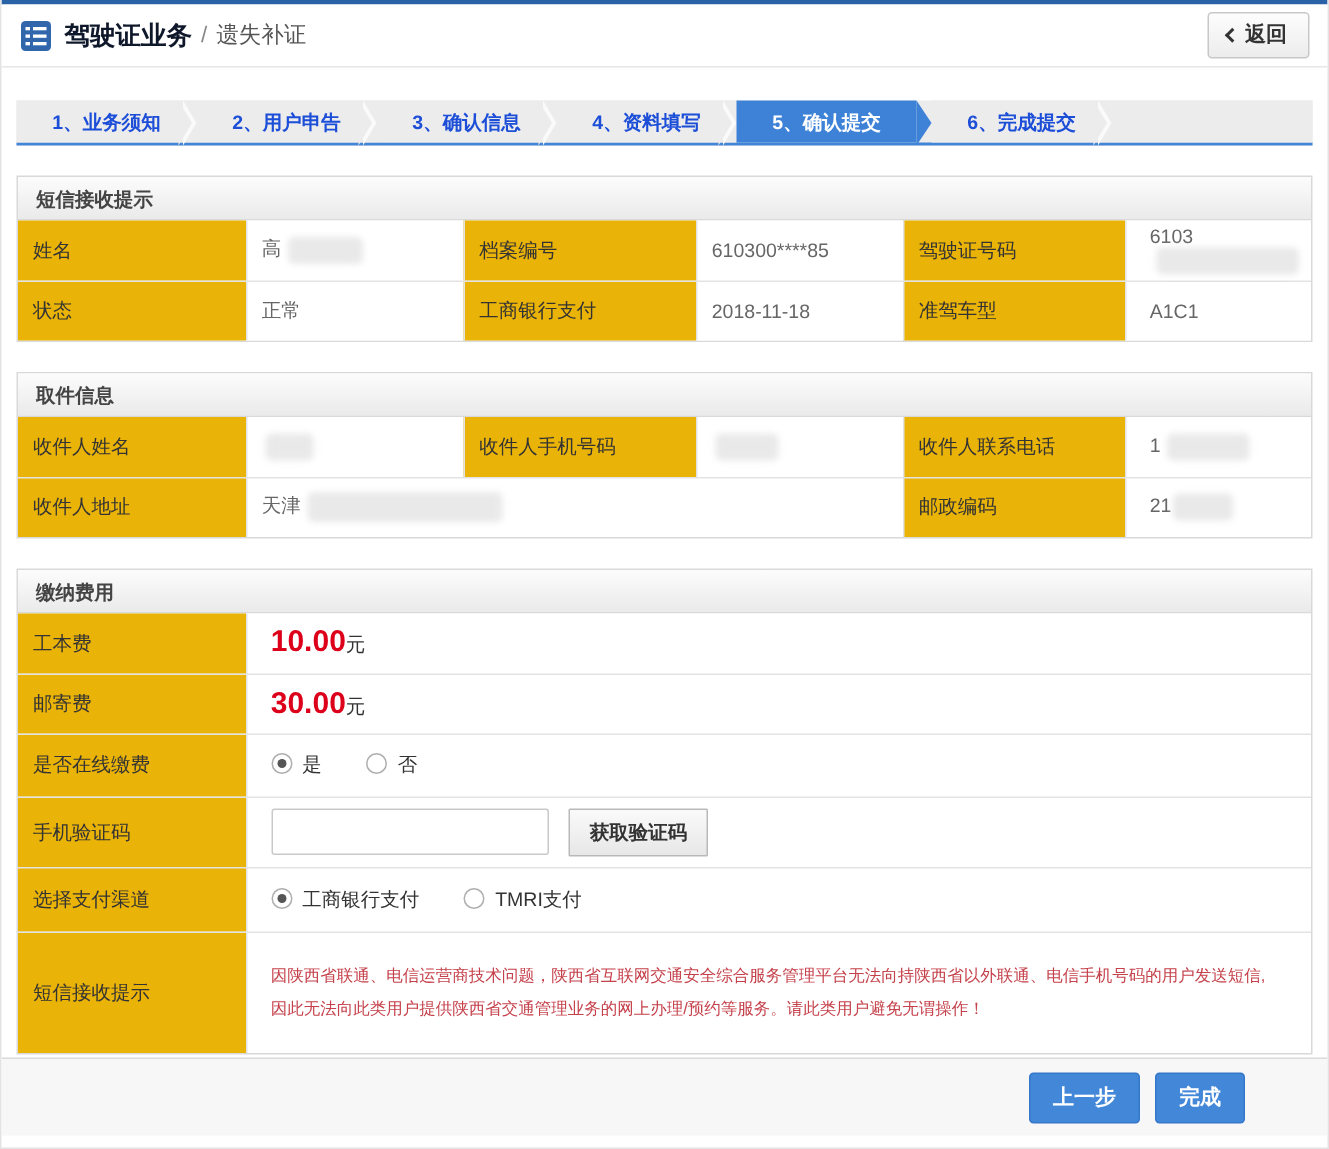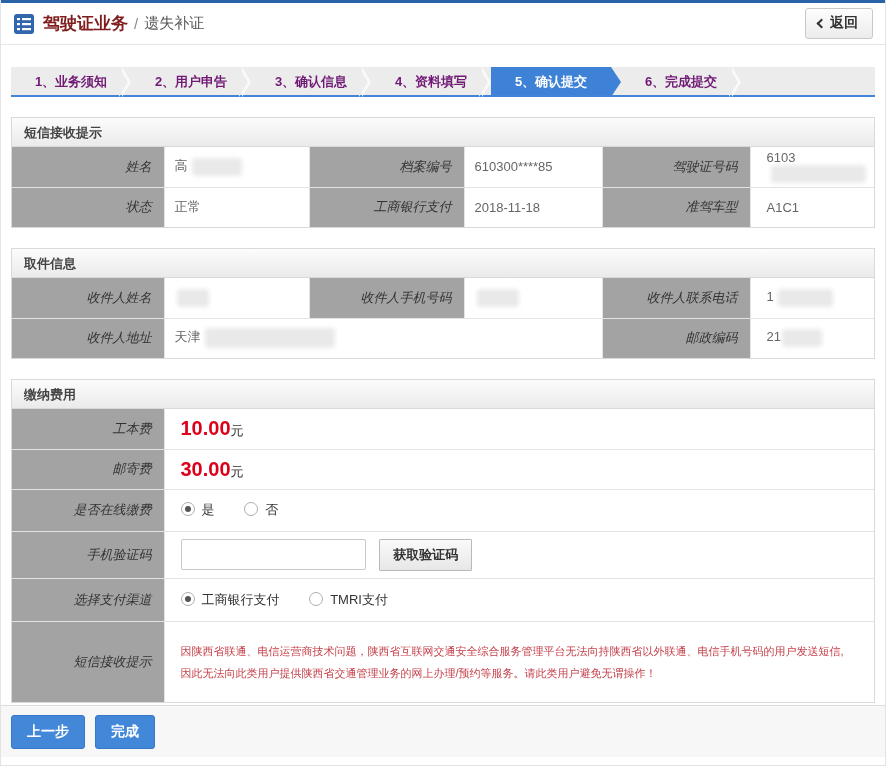--- a/index.html
+++ b/index.html
@@ -9,41 +9,41 @@
     width:886px; height:766px; position:relative; overflow:hidden;
     background:#fff; border:1px solid #e3e3e3; border-top:none;
   }
   
   .top-line { height:3px; background:#2a62a8; }
   .header {
     height:42px; display:flex; align-items:center; padding:0 12px;
     border-bottom:1px solid #e6e6e6; background:#fff;
   }
   .hdr-icon { width:22px; height:22px; margin-right:8px; flex:0 0 auto; }
-  .hdr-title { color:#7f1d1d; font-size:17px; font-weight:bold; }
+  .hdr-title { color:#0f172a; font-size:17px; font-weight:bold; }
   .hdr-divider { color:#888; font-size:15px; margin:0 6px; }
   .hdr-subtitle { color:#555; font-size:15px; }
   .back-btn {
     margin-left:auto; padding:5px 14px 6px 12px; font-size:14px; color:#333;
     background:linear-gradient(#fdfdfd,#ececec); border:1px solid #c8c8c8;
     border-radius:3px; cursor:pointer; display:flex; align-items:center; font-weight:bold;
   }
   .back-chevron {
     width:7px; height:7px; border-left:2px solid #333; border-bottom:2px solid #333;
     transform:rotate(45deg); margin-right:5px; display:inline-block;
   }
   
   .steps-wrap { margin:22px 10px 0 10px; }
   .steps {
     display:flex; height:30px; background:#ececec;
     border-bottom:2px solid #4285d6; position:relative;
   }
   .step {
     width:120px; line-height:30px; text-align:center; position:relative;
-    color:#701a75; font-size:13px; font-weight:bold; cursor:pointer; background:#ececec;
+    color:#1d4ed8; font-size:13px; font-weight:bold; cursor:pointer; background:#ececec;
   }
   .step-sep { width:0; position:relative; }
   .step-sep::before {
     content:''; position:absolute; top:0; left:-9px; z-index:2;
     border-top:15px solid transparent; border-bottom:15px solid transparent;
     border-left:9px solid #fafafa;
   }
   .step-sep::after {
     content:''; position:absolute; top:0; left:-12px; z-index:2;
     border-top:15px solid transparent; border-bottom:15px solid transparent;
@@ -57,21 +57,21 @@
   }
   .step-filler { flex:1; background:#ececec; }
   
   .section { margin:20px 10px 0 10px; border:1px solid #d9d9d9; }
   .section-hd {
     height:29px; line-height:29px; padding-left:12px; font-size:13px; font-weight:bold;
     color:#444; background:linear-gradient(#fcfcfc,#eaeaea); border-bottom:1px solid #d9d9d9;
   }
   table { width:100%; border-collapse:collapse; table-layout:fixed; }
   td { border:1px solid #e3e3e3; font-size:13px; height:40px; padding:0 10px; }
-  td.lbl { background:#a3a3a3; text-align:right; color:#333; padding-right:12px;font-style:italic; }
+  td.lbl { background:#eab308; text-align:left; color:#333; padding-right:12px; }
   td.val { background:#fff; color:#666; text-align:left; }
   tr td:first-child { border-left:none; }
   tr td:last-child { border-right:none;padding-left:16px; }
   tr:first-child td { border-top:none; }
   tr:last-child td { border-bottom:none; }
   .blob { display:inline-block; background:#e9e9e9; border-radius:4px; filter:blur(2px); vertical-align:middle; margin-left:4px; }
   
   .fee-num { color:#dd001b; font-size:20px; font-weight:bold; }
   .fee-unit { color:#333; font-size:13px; }
   .radio {
@@ -92,21 +92,21 @@
     height:32px; margin-left:10px; padding:0 13px; vertical-align:middle;
     background:linear-gradient(#fafafa,#e7e7e7); border:1px solid #b9b9b9;
     font-size:13px; font-weight:bold; color:#333; cursor:pointer; border-radius:1px;
   }
   .notice { color:#c5414b; font-size:11px; line-height:22px; padding:10px 12px 10px 0; display:block; }
   td.notice-cell { padding:8px 14px 8px 12px; height:62px; }
   
   .footer {
     position:absolute; left:0; right:0; bottom:8px; height:52px;
     background:#f7f7f7; border-top:1px solid #dcdcdc;
-    display:flex; align-items:center; justify-content:flex-start; padding-right:55px;
+    display:flex; align-items:center; justify-content:flex-end; padding-right:55px;
   }
   .btn-blue {
     background:#4387d8; border:1px solid #3577c9; color:#fff; font-weight:bold;
     font-size:14px; padding:7px 15px; border-radius:3px; cursor:pointer; margin-left:10px;
   }
 </style>
 </head>
 <body>
 
 <div class="page">

